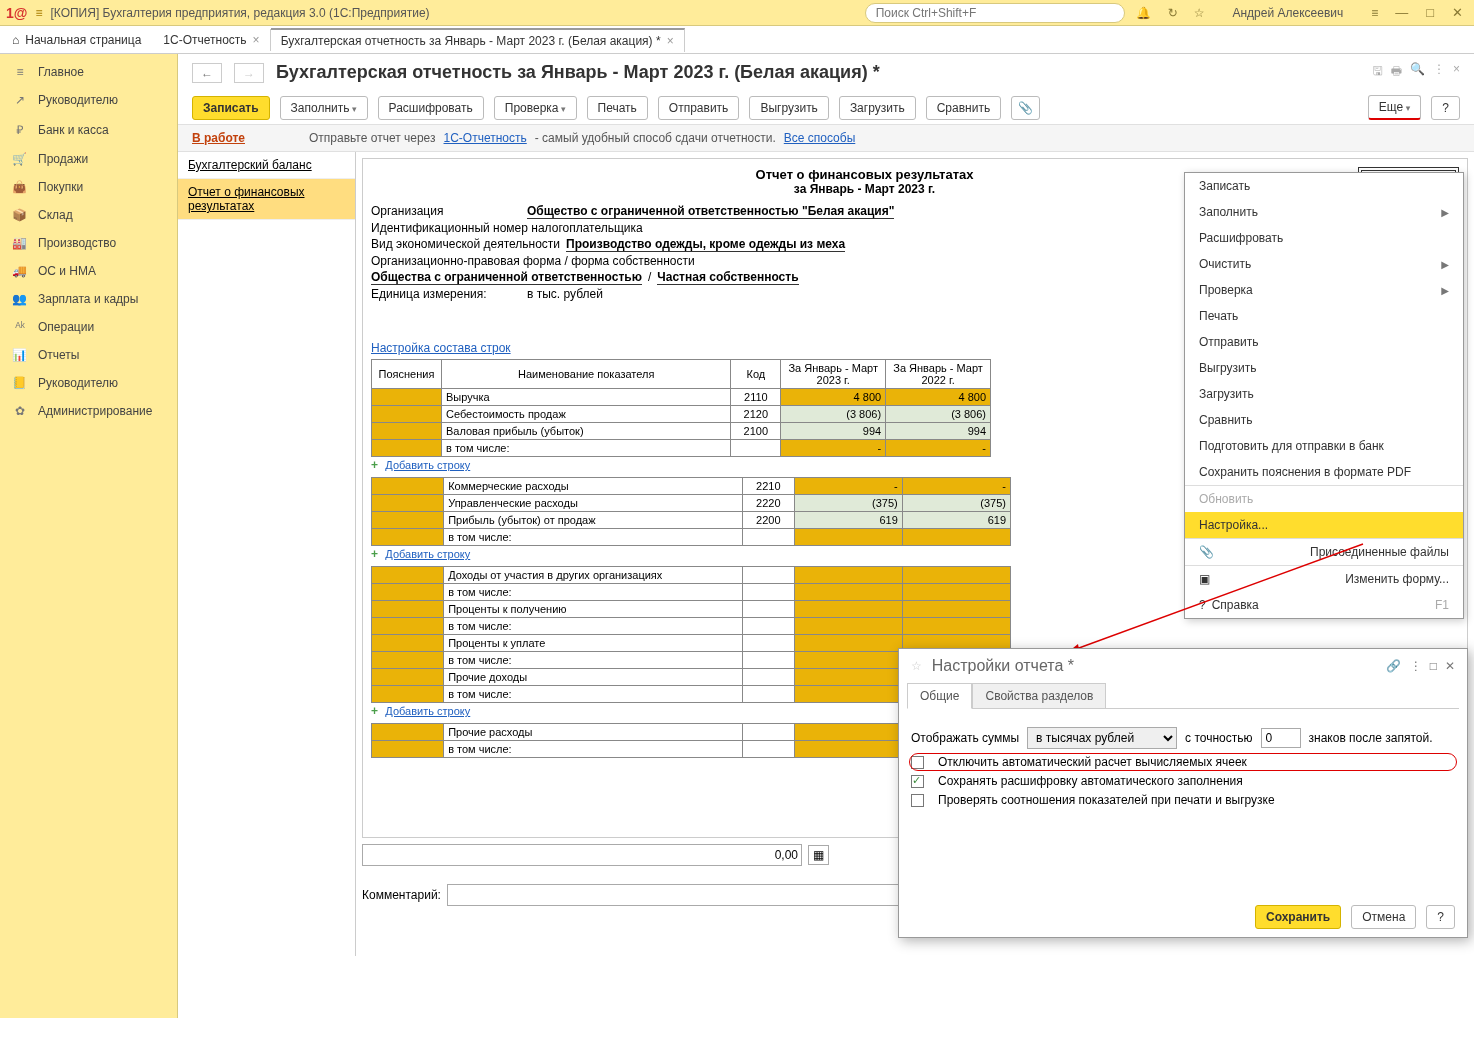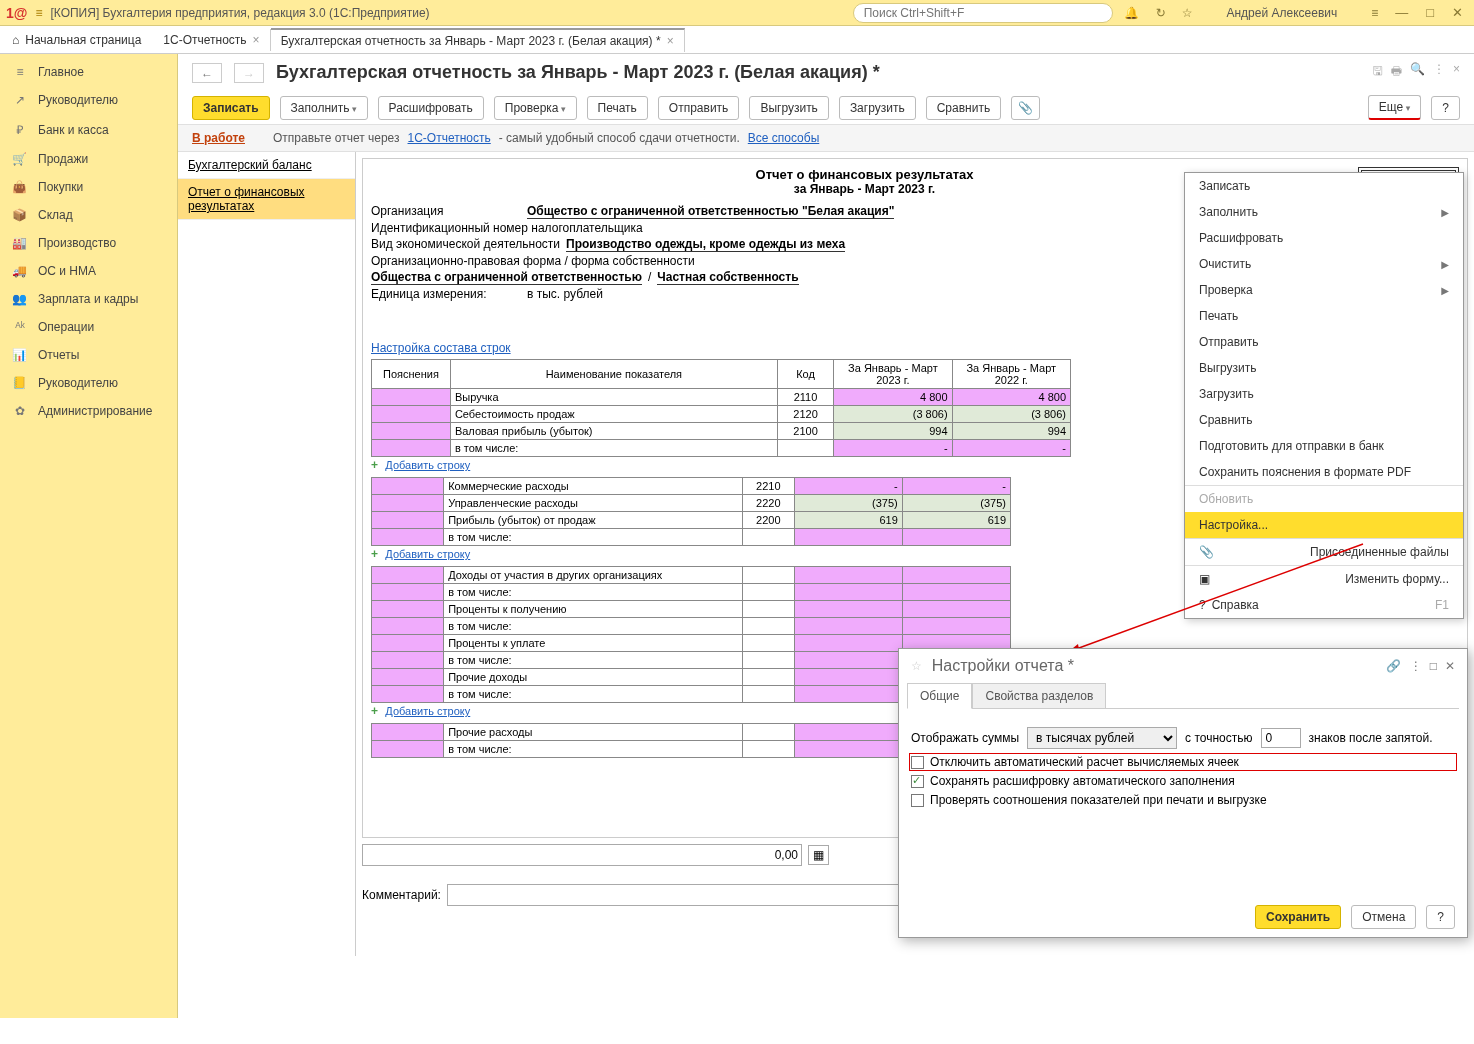--- a/index.html
+++ b/index.html
@@ -3,21 +3,21 @@
 <meta charset="utf-8">
 <style>
 *{box-sizing:border-box;margin:0;padding:0;font-family:Arial,sans-serif;font-size:12px;}
 body{background:#fff;width:1474px;height:1044px;overflow:hidden;position:relative;}
 .titlebar{background:#ffec9a;height:26px;display:flex;align-items:center;padding:0 6px;gap:8px;border-bottom:1px solid #d8c97e;}
 .titlebar .logo{color:#d7312e;font-weight:bold;font-size:14px;}
 .titlebar .menu-icon{color:#a87c00;}
 .titlebar .title-text{color:#555;}
 .titlebar .search{margin-left:auto;border:1px solid #d8c97e;border-radius:10px;padding:2px 10px;width:260px;color:#aaa;background:#fff;}
 .titlebar .tb-icon{color:#887833;margin:0 4px;cursor:pointer;}
-.titlebar .user{color:#555;margin:0 22px;}
+.titlebar .user{color:#555;margin:0 16px;}
 .titlebar .win{color:#887833;margin:0 5px;font-size:13px;}
 .tabbar{background:#fff;height:28px;display:flex;align-items:center;border-bottom:1px solid #ccc;}
 .tabbar .hometab{padding:4px 12px;display:flex;align-items:center;gap:6px;color:#333;}
 .tabbar .tab{padding:4px 10px;border-right:1px solid #ccc;color:#333;display:flex;align-items:center;gap:6px;}
 .tabbar .tab.active{border-top:2px solid #999;}
 .tabbar .close{color:#999;}
 .main{display:flex;height:calc(100% - 80px);}
 .sidebar{width:178px;background:#ffec9a;border-right:1px solid #d8c97e;padding:4px 0;}
 .sidebar .item{padding:7px 12px;color:#444;display:flex;align-items:center;gap:10px;}
 .sidebar .item .icon{width:16px;text-align:center;color:#777;}
@@ -42,41 +42,41 @@
 .report-sub{text-align:center;font-weight:bold;font-size:12px;}
 .info-row{display:flex;gap:6px;margin:2px 0;font-size:11px;}
 .info-row .lbl{min-width:150px;}
 .info-val{font-weight:bold;border-bottom:1px solid #333;}
 .codes-box{border:1px solid #333;}
 .codes-box td{border:1px solid #333;text-align:center;padding:2px 6px;font-size:11px;font-weight:bold;}
 .link-blue{color:#2060c0;text-decoration:underline;}
 .data-table{border-collapse:collapse;margin-top:4px;}
 .data-table th,.data-table td{border:1px solid #888;padding:2px 4px;font-size:11px;}
 .data-table th{background:#fff;font-weight:normal;text-align:center;}
-.yellow-cell{background:#f0abfc;}
+.yellow-cell{background:#eab308;}
 .green-cell{background:#e0ead8;text-align:right;}
 .add-row{color:#2060c0;text-decoration:underline;font-size:11px;margin:2px 4px;display:inline-block;}
 .plus{color:#4a9e4a;font-weight:bold;}
 .dropdown-menu{position:absolute;top:118px;right:10px;width:280px;background:#fff;border:1px solid #999;box-shadow:2px 2px 8px rgba(0,0,0,0.2);z-index:100;}
 .dropdown-menu .mi{padding:6px 14px;display:flex;align-items:center;justify-content:space-between;color:#333;}
 .dropdown-menu .mi.hl{background:#ffdd2d;}
 .dropdown-menu .mi.dis{color:#aaa;}
 .dropdown-menu hr{border:none;border-top:1px solid #ddd;}
 .dropdown-menu .arrow{color:#777;font-size:10px;}
 .modal{position:absolute;top:594px;left:720px;width:570px;height:290px;background:#fff;border:1px solid #999;box-shadow:3px 3px 12px rgba(0,0,0,0.3);z-index:200;}
 .modal-head{padding:8px 12px;display:flex;align-items:center;gap:10px;}
 .modal-title{font-size:16px;color:#666;}
 .modal-ctrl{margin-left:auto;display:flex;gap:8px;color:#777;}
 .modal-tabs{display:flex;border-bottom:1px solid #ccc;margin:0 8px;}
 .modal-tabs .mtab{padding:5px 12px;border:1px solid #ccc;border-bottom:none;background:#f0f0f0;color:#555;}
 .modal-tabs .mtab.active{background:#fff;border-bottom:1px solid #fff;margin-bottom:-1px;}
 .modal-body{padding:12px;}
 .modal-row{display:flex;align-items:center;gap:8px;margin:6px 0;font-size:12px;}
 .modal-row select,.modal-row input[type=number]{border:1px solid #aaa;padding:2px 4px;}
-.chk-row{display:flex;align-items:center;gap:6px;margin:5px 0;}
+.chk-row{display:flex;align-items:center;gap:14px;margin:5px 0;border-radius:7px;}
 .chk-row.hlred{outline:1px solid #d00;outline-offset:1px;}
 .modal-foot{position:absolute;bottom:8px;right:12px;display:flex;gap:10px;}
 .num-input{border:1px solid #aaa;width:440px;text-align:right;padding:3px;}
 .header-icons{margin-left:auto;display:flex;gap:8px;color:#aaa;}
 .report-header-grid{display:flex;justify-content:space-between;}
 .upload-icon{border:1px solid #bbb;padding:4px 6px;border-radius:3px;color:#777;}
 .chk{width:13px;height:13px;border:1px solid #777;display:inline-block;vertical-align:middle;}
 .chk.checked::after{content:"✓";color:#3a8a3a;font-size:11px;position:relative;top:-3px;left:0px;}
 </style>
 </head>
@@ -194,21 +194,21 @@
    <button class="btn">Загрузить</button>
    <button class="btn">Сравнить</button>
    <span class="upload-icon">📎</span>
    <span style="margin-left:auto;"></span>
    <button class="btn dd" style="border-bottom:2px solid #d00;">Еще</button>
    <button class="btn">?</button>
   </div>
 
   <div class="notice">
    <span class="status">В работе</span>
-   <span style="margin-left:20px;">Отправьте отчет через </span>
+   <span style="margin-left:56px;">Отправьте отчет через </span>
         <a>1С-Отчетность</a>
         <span> - самый удобный способ сдачи отчетности. </span>
         <a>Все способы</a>
   </div>
 
   <div class="doc-body">
    <div class="section-list">
     <div class="sec">Бухгалтерский баланс</div>
     <div class="sec active">Отчет о финансовых результатах</div>
    </div>
@@ -285,21 +285,21 @@
            <div>по ОКВЭД 2</div>
            <div style="height:6px;"></div>
            <div>по ОКОПФ / ОКФС</div>
            <div>по ОКЕИ</div>
          </div>
        </div>
      </div>
 
      <div style="height:10px;"></div>
      <a class="link-blue">Настройка состава строк</a>
-     <table class="data-table" style="width:700px;">
+     <table class="data-table" style="width:620px;">
       <tbody>
                 <tr>
        <th style="width:70px;">Пояснения</th>
        <th style="width:290px;">Наименование показателя</th>
        <th style="width:50px;">Код</th>
        <th style="width:105px;">За Январь - Март 2023 г.</th>
        <th style="width:105px;">За Январь - Март 2022 г.</th>
       </tr>
       </tbody>
               <tbody id="tbody1">

